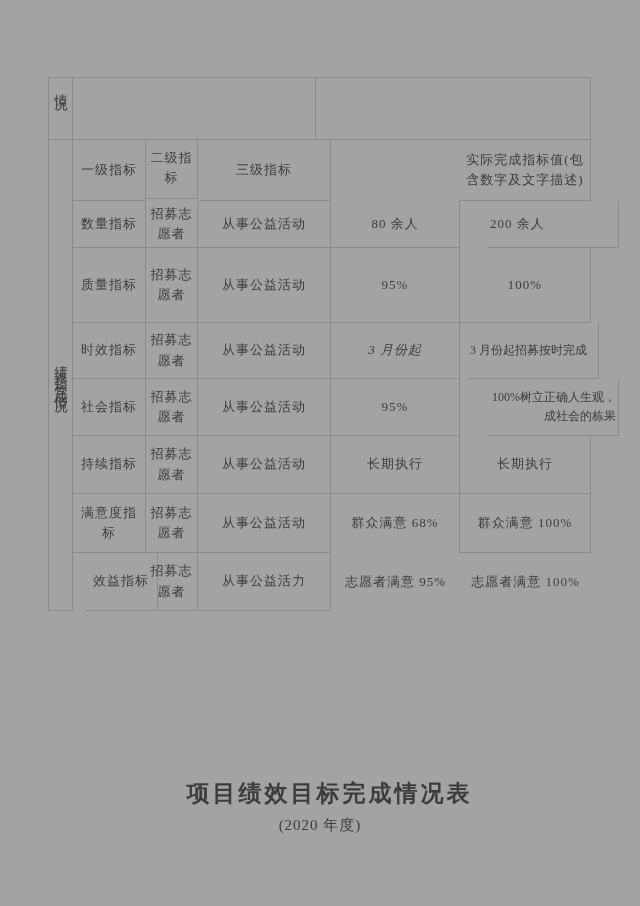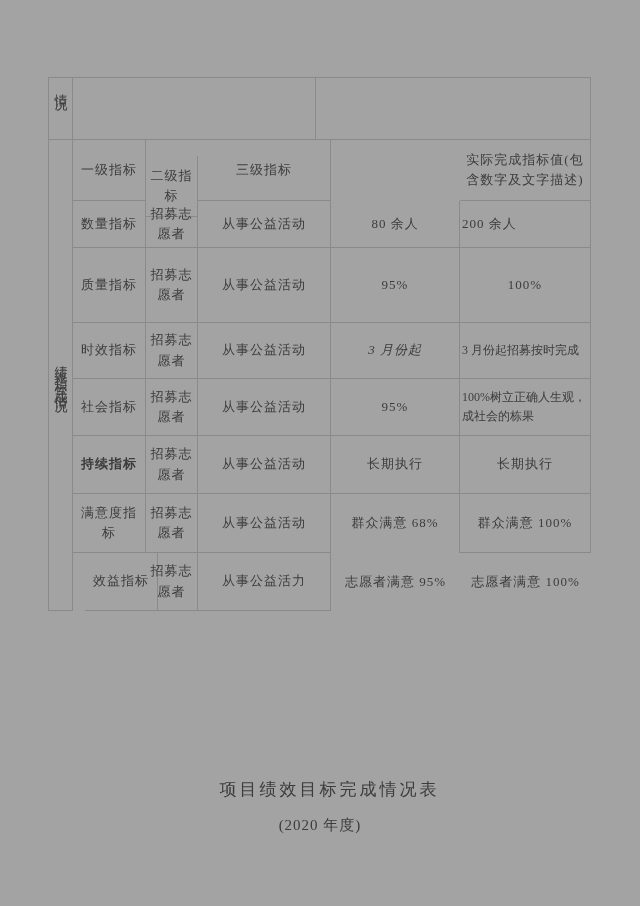--- a/index.html
+++ b/index.html
@@ -8,78 +8,78 @@
   body { font-family: "Liberation Serif","DejaVu Serif",serif; }
   .page { position:relative; width:640px; height:906px; background:#ffffff; overflow:hidden; color:var(--tc); }
   .tbl { position:absolute; left:48px; top:77px; width:543px; height:534px;
          border-left:1px solid var(--bc); border-top:1px solid var(--bc); }
   .cell { position:absolute; display:flex; align-items:center; justify-content:center;
           text-align:center; font-size:13px; line-height:1.55; letter-spacing:1px;
           border-right:1px solid var(--bc); border-bottom:1px solid var(--bc);
           padding:1px 2px; color:var(--tc); }
   .no-r { border-right:none; }
   .no-b { border-bottom:none; }
-  .al   { justify-content:flex-start; text-align:left; }
+  .al   { justify-content:flex-start; text-align:right;margin-left:28px; }
   .tight{ letter-spacing:0; font-size:12px; }
   .vwrap{ display:flex; justify-content:center; }
   .vtop { align-items:flex-start; padding-top:5px; }
   .vmid { align-items:center; }
   .vtext{ writing-mode:vertical-rl; text-orientation:upright; letter-spacing:5px;
           font-size:13px; line-height:24px; }
   .footer { position:absolute; left:0; width:640px; text-align:center; }
-  .doc-title { top:778px; font-size:17px; font-weight:normal; letter-spacing:3px;padding-left:19px; }
+  .doc-title { top:778px; font-size:23px; font-weight:bold; letter-spacing:3px;padding-left:19px; }
   .doc-subtitle { top:816px; font-size:15px; letter-spacing:1px; }
 </style>
 </head>
 <body>
 
 <div class="page" style="background: #a3a3a3;">
 
   <div class="tbl">
 
     <div class="cell vwrap vtop" style="left:0;top:0;width:24px;height:62px;">
       <span class="vtext">情况</span>
     </div>
     <div class="cell" style="left:24px;top:0;width:243px;height:62px;"></div>
     <div class="cell" style="left:267px;top:0;width:275px;height:62px;"></div>
 
     <div class="cell vwrap vmid" style="left:0;top:62px;width:24px;height:471px;">
       <span class="vtext">绩效指标完成情况</span>
     </div>
 
     <div class="cell" style="left:24px;top:62px;width:73px;height:61px;">一级指标</div>
-    <div class="cell" style="left:97px;top:78px;width:52px;height:61px;">二级指标</div>
+    <div class="cell" style="left:97px;top:60px;width:52px;height:61px;">二级指标</div>
     <div class="cell" style="left:149px;top:62px;width:133px;height:61px;">三级指标</div>
     <div class="cell" style="left:411px;top:62px;width:131px;height:61px;">实际完成指标值(包含数字及文字描述)</div>
 
     <div class="cell" style="left:24px;top:123px;width:73px;height:47px;">数量指标</div>
     <div class="cell" style="left:97px;top:123px;width:52px;height:47px;">招募志愿者</div>
     <div class="cell" style="left:149px;top:123px;width:133px;height:47px;">从事公益活动</div>
     <div class="cell" style="left:282px;top:123px;width:129px;height:47px;">80 余人</div>
     <div class="cell al" style="left:411px;top:123px;width:131px;height:47px;">200 余人</div>
 
     <div class="cell" style="left:24px;top:170px;width:73px;height:75px;">质量指标</div>
     <div class="cell" style="left:97px;top:170px;width:52px;height:75px;">招募志愿者</div>
     <div class="cell" style="left:149px;top:170px;width:133px;height:75px;">从事公益活动</div>
     <div class="cell" style="left:282px;top:170px;width:129px;height:75px;">95%</div>
     <div class="cell" style="left:411px;top:170px;width:131px;height:75px;">100%</div>
 
     <div class="cell" style="left:24px;top:245px;width:73px;height:56px;">时效指标</div>
     <div class="cell" style="left:97px;top:245px;width:52px;height:56px;">招募志愿者</div>
     <div class="cell" style="left:149px;top:245px;width:133px;height:56px;">从事公益活动</div>
     <div class="cell" style="left:282px;top:245px;width:129px;height:56px;font-style:italic;">3 月份起</div>
-    <div class="cell al tight" style="left:411px;top:245px;width:131px;height:56px;">3 月份起招募按时完成</div>
+    <div class="cell al tight" style="left:391px;top:245px;width:131px;height:56px;">3 月份起招募按时完成</div>
 
     <div class="cell" style="left:24px;top:301px;width:73px;height:57px;">社会指标</div>
     <div class="cell" style="left:97px;top:301px;width:52px;height:57px;">招募志愿者</div>
     <div class="cell" style="left:149px;top:301px;width:133px;height:57px;">从事公益活动</div>
     <div class="cell" style="left:282px;top:301px;width:129px;height:57px;">95%</div>
     <div class="cell al tight" style="left:411px;top:301px;width:131px;height:57px;">100%树立正确人生观，成社会的栋果</div>
 
-    <div class="cell" style="left:24px;top:358px;width:73px;height:58px;font-weight:bold;">持续指标</div>
+    <div class="cell" style="left:24px;top:358px;width:73px;height:58px;">持续指标</div>
     <div class="cell" style="left:97px;top:358px;width:52px;height:58px;">招募志愿者</div>
     <div class="cell" style="left:149px;top:358px;width:133px;height:58px;">从事公益活动</div>
     <div class="cell" style="left:282px;top:358px;width:129px;height:58px;">长期执行</div>
     <div class="cell" style="left:411px;top:358px;width:131px;height:58px;">长期执行</div>
 
     <div class="cell" style="left:24px;top:416px;width:73px;height:59px;">满意度指标</div>
     <div class="cell" style="left:97px;top:416px;width:52px;height:59px;">招募志愿者</div>
     <div class="cell" style="left:149px;top:416px;width:133px;height:59px;">从事公益活动</div>
     <div class="cell no-b" style="left:282px;top:416px;width:129px;height:59px;">群众满意 68%</div>
     <div class="cell" style="left:411px;top:416px;width:131px;height:59px;">群众满意 100%</div>

